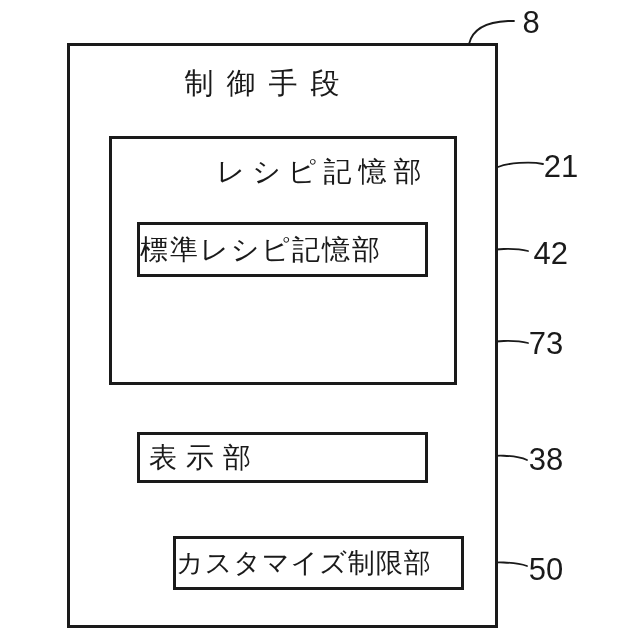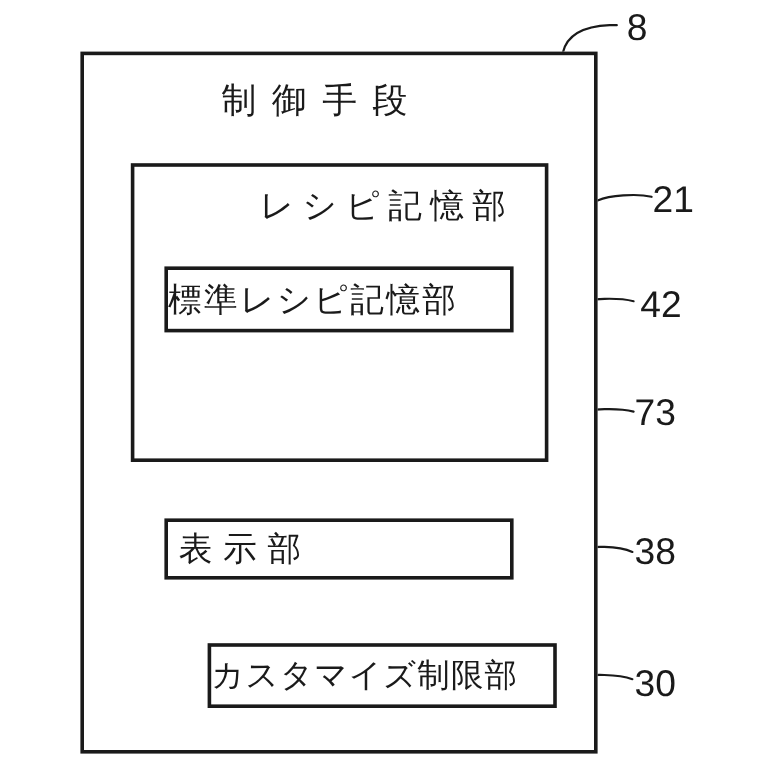--- a/index.html
+++ b/index.html
@@ -162,15 +162,15 @@
 
   <div class="box customize-box">
     <span class="inner-label">カスタマイズ制限部</span>
   </div>
 
   <div class="ref ref-8">8</div>
   <div class="ref ref-36">21</div>
   <div class="ref ref-42">42</div>
   <div class="ref ref-44">73</div>
   <div class="ref ref-38">38</div>
-  <div class="ref ref-40">30</div>
+  <div class="ref ref-40">50</div>
 
 </div>
 
 </body></html>

